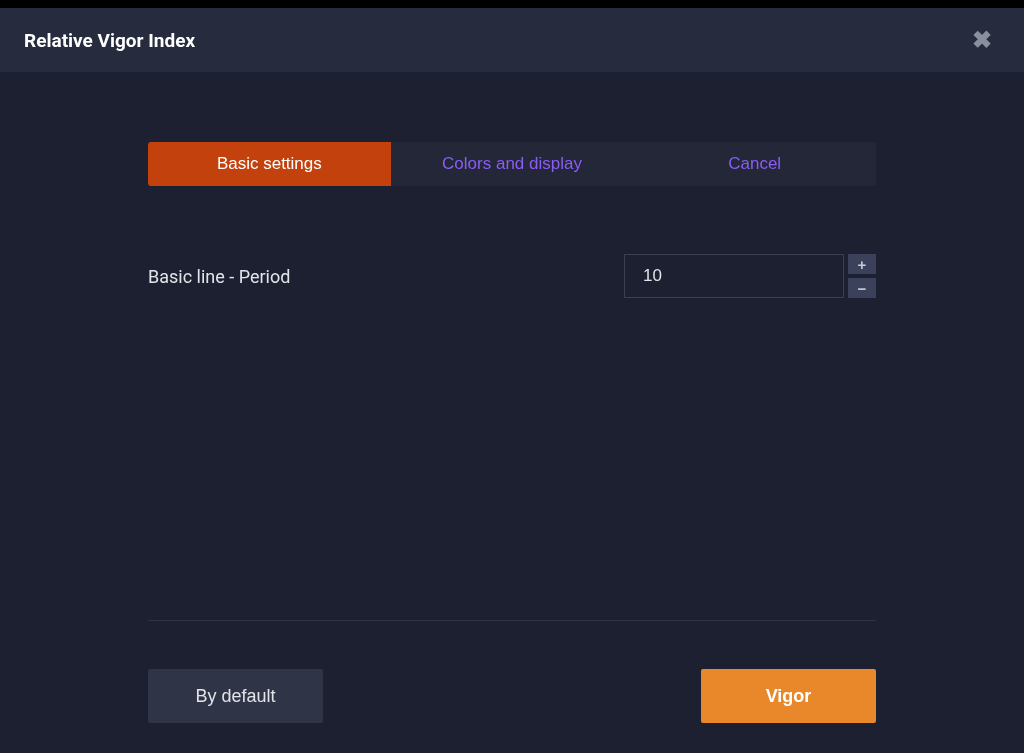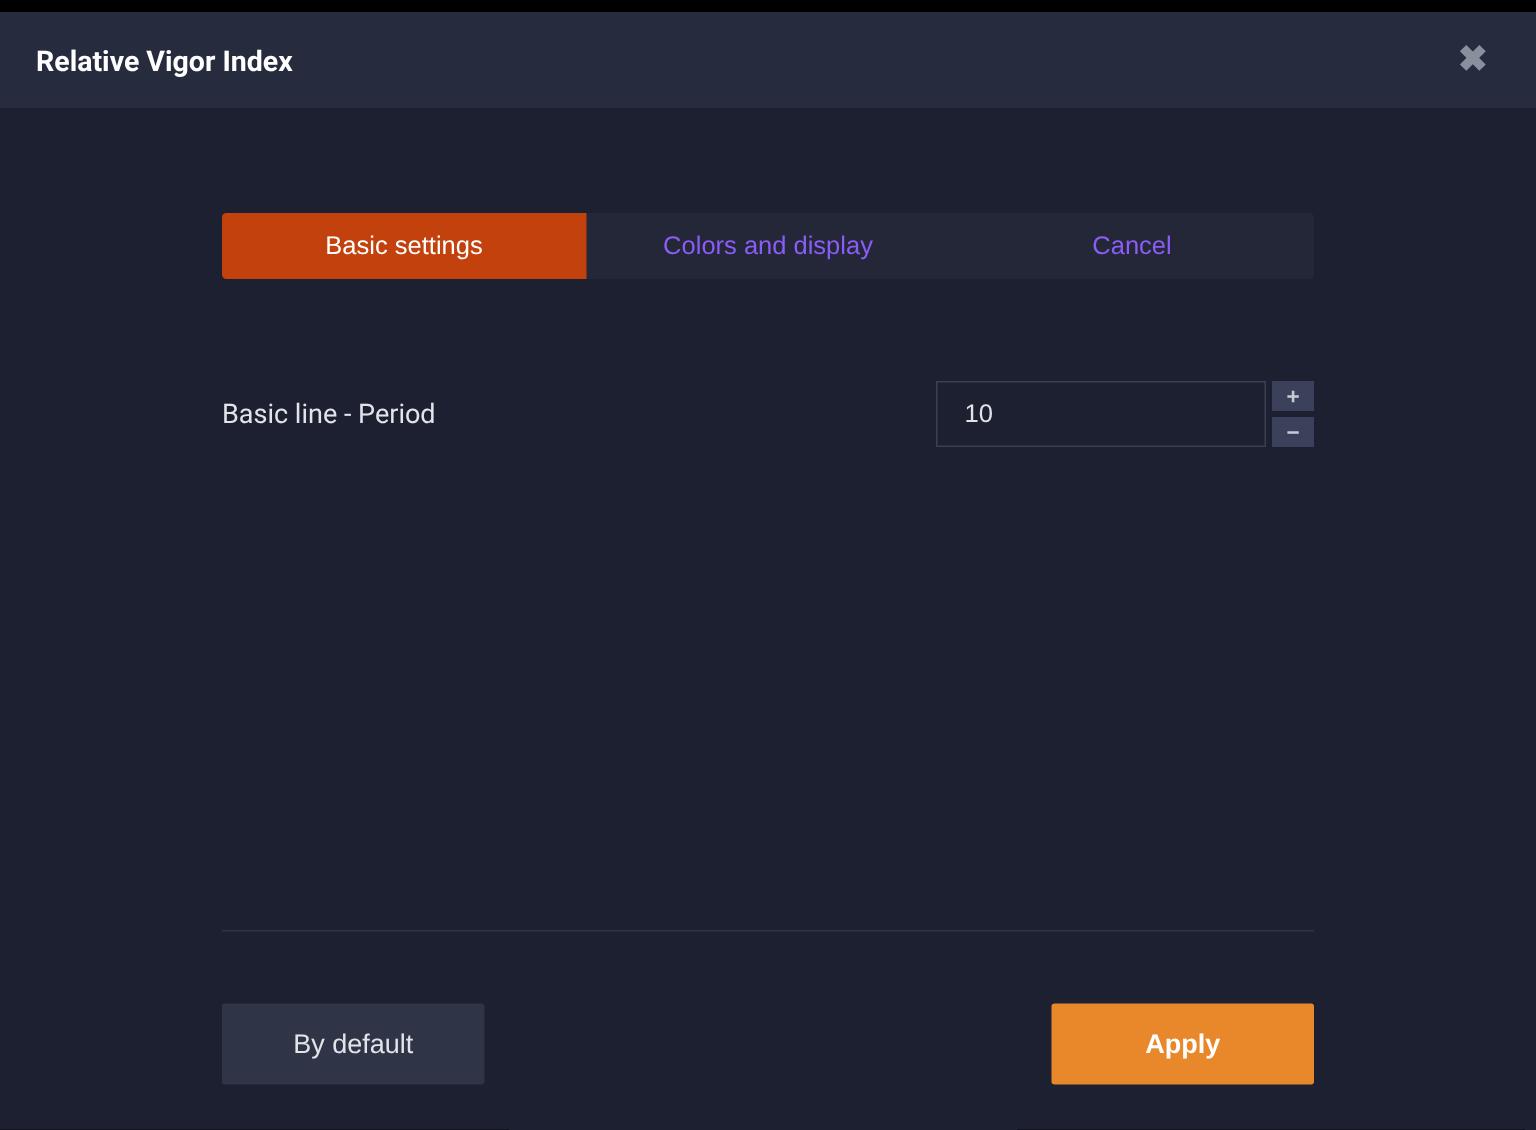--- a/index.html
+++ b/index.html
@@ -192,17 +192,17 @@
           </div>
         </div>
       </div>
     </div>
 
     <div class="footer-divider"></div>
 
     <div class="footer">
       <button class="btn btn-default">By default</button>
       <div class="spacer"></div>
-      <button class="btn btn-apply">Apply</button>
+      <button class="btn btn-apply">Vigor</button>
     </div>
 
   </div>
 </div>
 
 </body></html>

